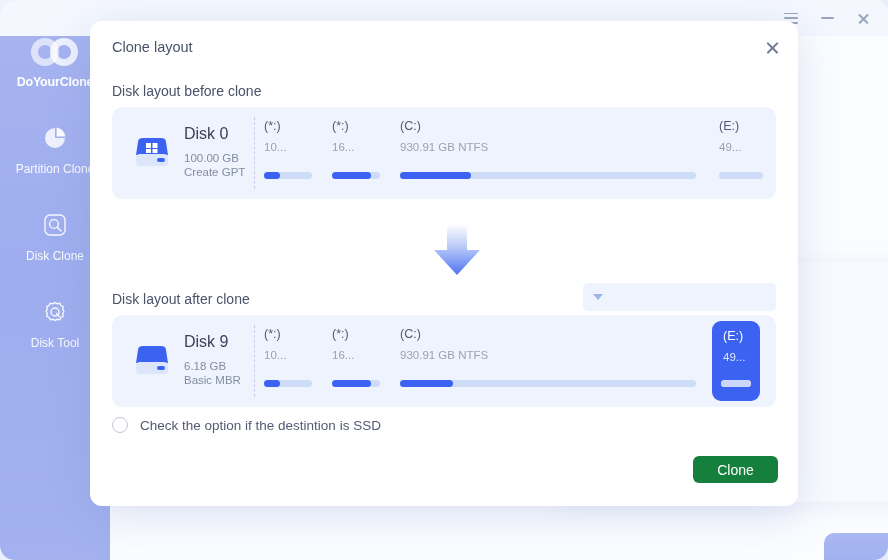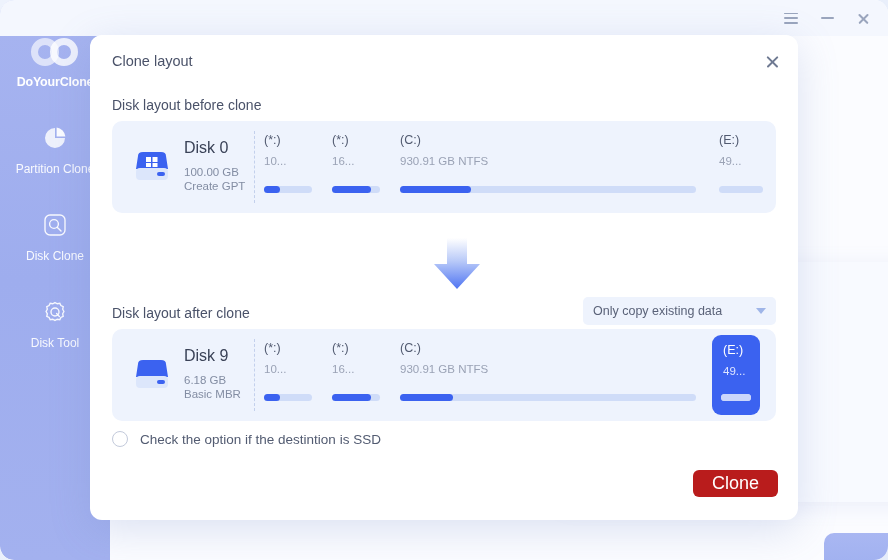--- a/index.html
+++ b/index.html
@@ -131,21 +131,21 @@
   .bg-action-btn {
     position:absolute; left: 714px; top: 497px;
     width: 120px; height: 38px;
     background: linear-gradient(180deg,#a9b7f2,#9fb0f0);
     border-radius: 10px;
     cursor:pointer;
   }
 
   
   .modal {
-    position:absolute; left: 90px; top: 35px;
+    position:absolute; left: 90px; top: 21px;
     width: 708px; height: 485px;
     background:#ffffff;
     border-radius: 12px;
     box-shadow: 0 10px 40px rgba(110,130,195,0.22);
     overflow: hidden;
   }
   .modal-title {
     position:absolute; left: 22px; top: 18px;
     font-size: 14.5px; color:#4a5269;
   }
@@ -263,24 +263,24 @@
     width: 16px; height: 16px; border-radius: 50%;
     border: 1.6px solid #c3cadb;
     background:#ffffff;
   }
   .check-label { font-size: 13.5px; color:#525b71; }
 
   
   .clone-btn {
     position:absolute; left: 603px; top: 435px;
     width: 85px; height: 27px;
-    background:#b91c1c;
+    background:#15803d;
     border-radius: 6px;
     color:#ffffff;
-    font-size: 18px;
+    font-size: 14px;
     display:flex; align-items:center; justify-content:center;
     border: none;
     cursor:pointer;
     font-family: "Liberation Sans", sans-serif;
   }
 </style>
 </head>
 <body>
 
 <div id="app">
@@ -421,21 +421,20 @@
               <stop offset="100%" stop-color="#4f74f2"></stop>
             </linearGradient>
           </defs>
           <path d="M20 0 h20 v26 h13 L30 51 L7 26 h13 Z" fill="url(#arrGrad)"></path>
         </svg>
       </div>
 
       <div class="section-label lbl-after">Disk layout after clone</div>
 
       <div class="dropdown">
-        <span class="dd-text">Only copy existing data</span>
         <span class="dd-caret"></span>
       </div>
 
       <div class="disk-panel after">
         <div class="disk-ico-wrap">
           <svg width="40" height="34" viewBox="0 0 40 34">
             <path d="M6 6 q0-4 5-4 h18 q5 0 5 4 l2 13 h-32 Z" fill="#3b62f0"></path>
             <rect x="4" y="18" width="32" height="12" rx="4" fill="#dce6fb"></rect>
             <rect x="25" y="22" width="8" height="4" rx="2" fill="#3b62f0"></rect>
           </svg>

